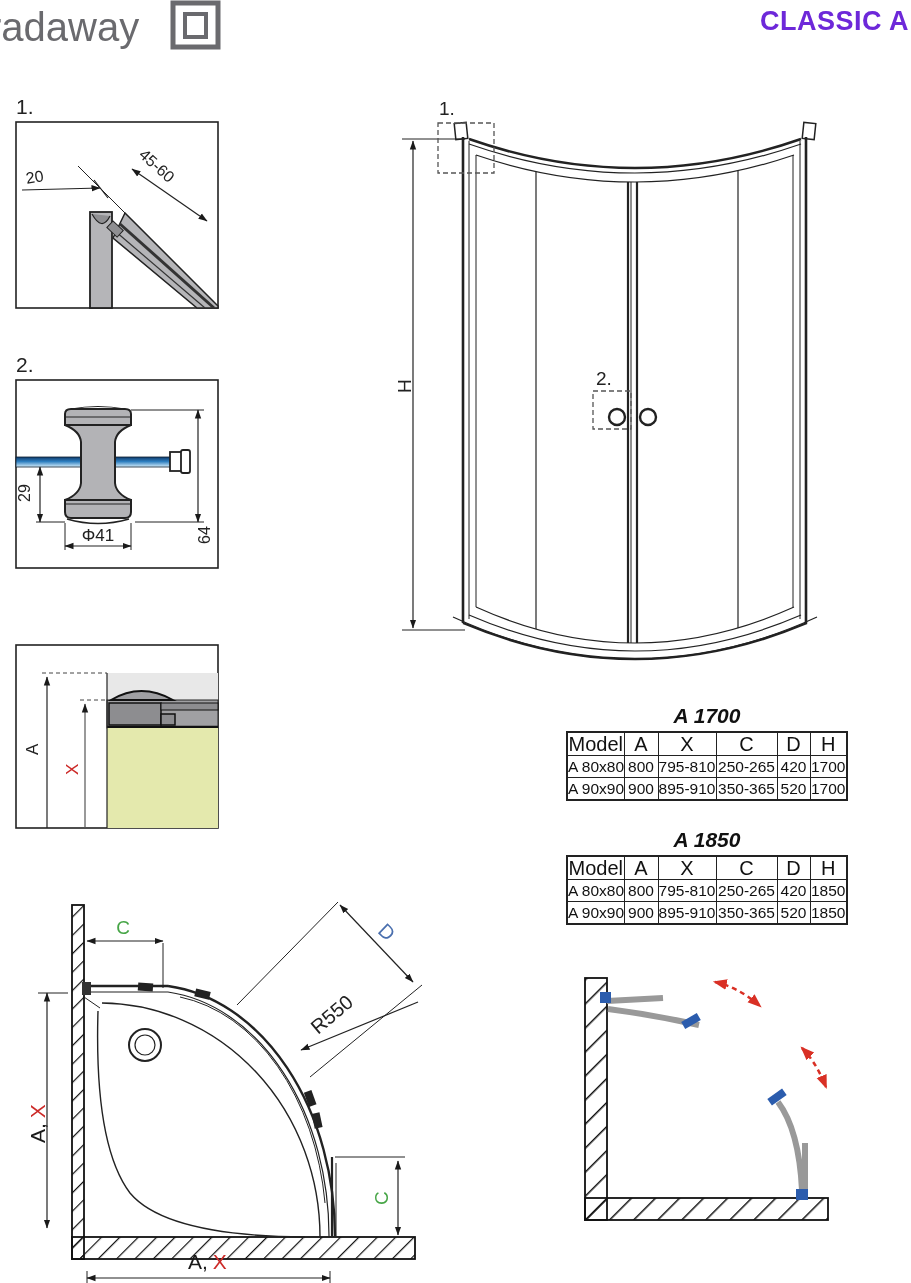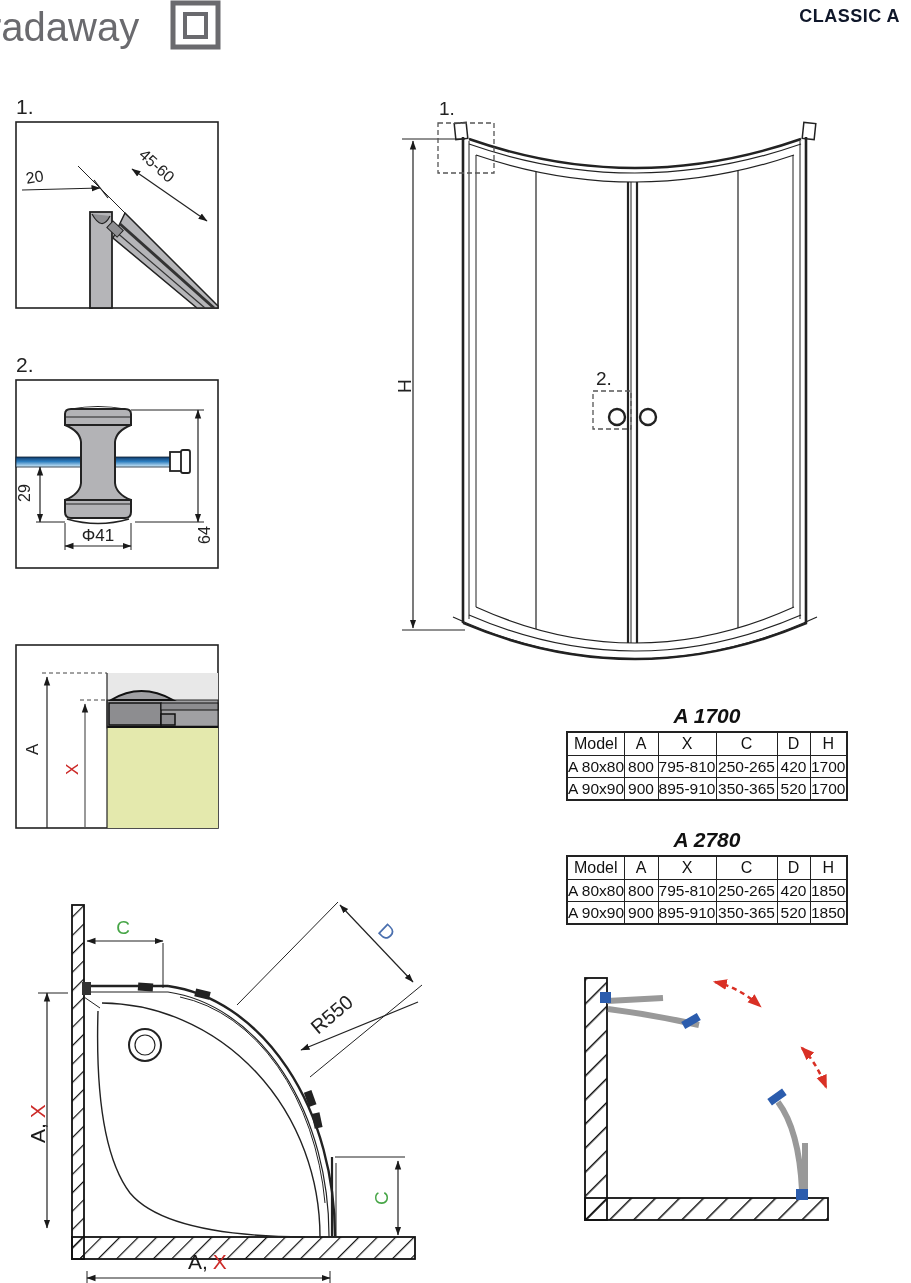--- a/index.html
+++ b/index.html
@@ -1,33 +1,33 @@
 <!DOCTYPE html>
 <html><head>
 <meta charset="utf-8">
 <style>
   html,body{margin:0;padding:0;background:#fff;}
   .page{position:relative;width:911px;height:1283px;background:#ffffff;overflow:hidden;
         font-family:"Liberation Sans",sans-serif;color:#1a1a1a;}
   .page svg{position:absolute;display:block;overflow:visible;}
   .logo-svg{left:-8px;top:0px;}
-  .title{position:absolute;top:6px;right:11px;font-size:18px;font-weight:700;color:#0f172a;letter-spacing:.5px;}
+  .title{position:absolute;top:6px;right:2px;font-size:27px;font-weight:700;color:#6d28d9;letter-spacing:.5px;}
   .d1{left:14px;top:92px;}
   .d2{left:14px;top:352px;}
   .d3{left:14px;top:640px;}
   .elev{left:385px;top:95px;}
   .plan{left:20px;top:895px;}
   .swing{left:575px;top:965px;}
   .tblwrap{position:absolute;left:566px;width:282px;}
   .t1{top:704px;} .t2{top:828px;}
   .tbl-title{text-align:center;font-size:21px;font-weight:700;font-style:italic;margin:0 0 3px 0;color:#111;}
   table.spec{border-collapse:collapse;width:282px;table-layout:fixed;border:2.5px solid #222;}
   table.spec th,table.spec td{border:1.5px solid #222;text-align:center;padding:0;line-height:21px;
       font-size:15.5px;font-weight:400;color:#111;white-space:nowrap;overflow:hidden;}
-  table.spec th{font-size:16px;line-height:22px;}
+  table.spec th{font-size:20px;line-height:22px;}
   th.hM{font-weight:700;color:#111;}
   th.hA{color:#3c3c3c;} th.hX{color:#c0392b;} th.hC{color:#8bc34a;} th.hD{color:#5b7fb5;} th.hH{color:#555;}
   td.mdl{font-weight:700;margin-top:40px;}
   text{font-family:"Liberation Sans",sans-serif;}
 </style>
 </head>
 <body>
 
 <div class="page">
 
@@ -202,21 +202,21 @@
         <td>895-910</td>
         <td>350-365</td>
         <td>520</td>
         <td>1700</td>
       </tr>
     </tbody>
       </table>
   </div>
 
   <div class="tblwrap t2">
-    <div class="tbl-title">A 2780</div>
+    <div class="tbl-title">A 1850</div>
     <table class="spec">
       <colgroup>
           <col style="width:57px">
           <col style="width:34px">
           <col style="width:58px">
           <col style="width:61px">
           <col style="width:33px">
           <col style="width:37px">
         </colgroup>
       <tbody>

